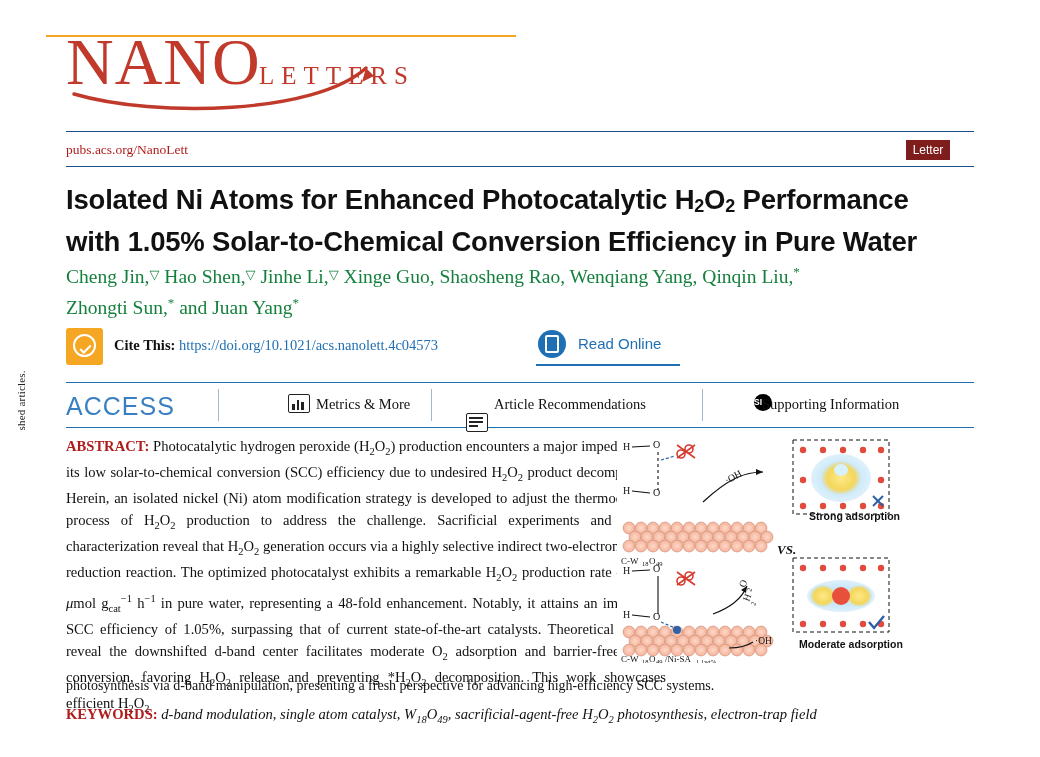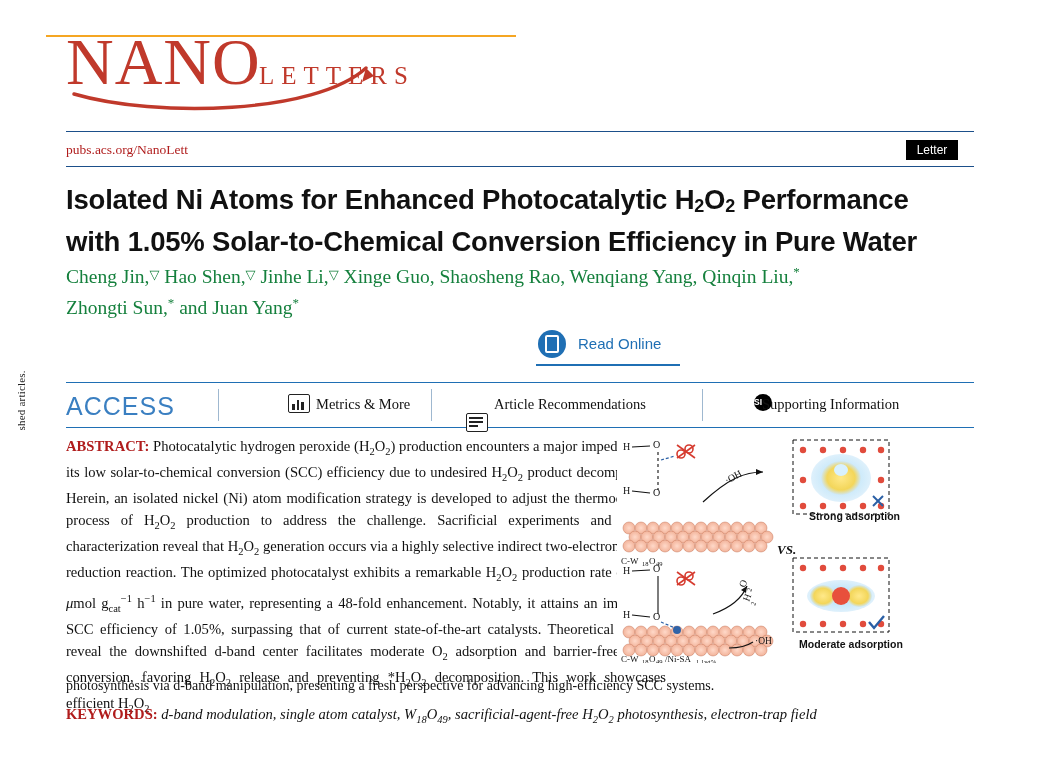--- a/index.html
+++ b/index.html
@@ -33,22 +33,22 @@
   .nano-svg{display:block;}
 
   
   .rule-top{position:absolute;left:66px;top:131px;width:908px;height:1px;background:#1b4f8a;}
   .url{
     position:absolute;left:66px;top:142px;
     font-family:"Liberation Serif",serif;
     font-size:13.5px;color:#b01c1c;
   }
   .letter-tag{
-    position:absolute;left:906px;top:140px;width:52px;height:20px;
-    background:#000000;color:#fff;
+    position:absolute;left:906px;top:140px;width:44px;height:20px;
+    background:#7f1d1d;color:#fff;
     font-family:"Liberation Sans",sans-serif;
     font-size:12px;text-align:center;line-height:20px;
   }
   .rule-under{position:absolute;left:66px;top:166px;width:908px;height:1px;background:#1b4f8a;}
 
   
   .title{
     position:absolute;left:66px;top:182px;width:908px;
     font-family:"Liberation Sans",sans-serif;
     font-weight:bold;
@@ -184,20 +184,29 @@
   <div class="title">
     <span>Isolated Ni Atoms for Enhanced Photocatalytic H<sub>2</sub>O<sub>2</sub> Performance</span><br>
     <span>with 1.05% Solar-to-Chemical Conversion Efficiency in Pure Water</span>
   </div>
 
   <div class="authors">
     <span>Cheng Jin,<span class="dag">▽</span> Hao Shen,<span class="dag">▽</span> Jinhe Li,<span class="dag">▽</span> Xinge Guo, Shaosheng Rao, Wenqiang Yang, Qinqin Liu,<sup>*</sup></span><br>
     <span>Zhongti Sun,<sup>*</sup> and Juan Yang<sup>*</sup></span>
   </div>
 
+  <div class="citebar">
+    <div class="cite-icon">
+        <span class="check"></span>
+      </div>
+    <div class="cite-text">
+      <b>Cite This:</b>
+      <span class="cite-link">https://doi.org/10.1021/acs.nanolett.4c04573</span>
+    </div>
+  </div>
   <div class="cite-underline"></div>
 
   <div class="readonline">
     <div class="ro-icon"></div>
     <div class="ro-label">Read Online</div>
   </div>
   <div class="ro-underline"></div>
 
   <div class="accessbar">
     <div class="topline"></div>

